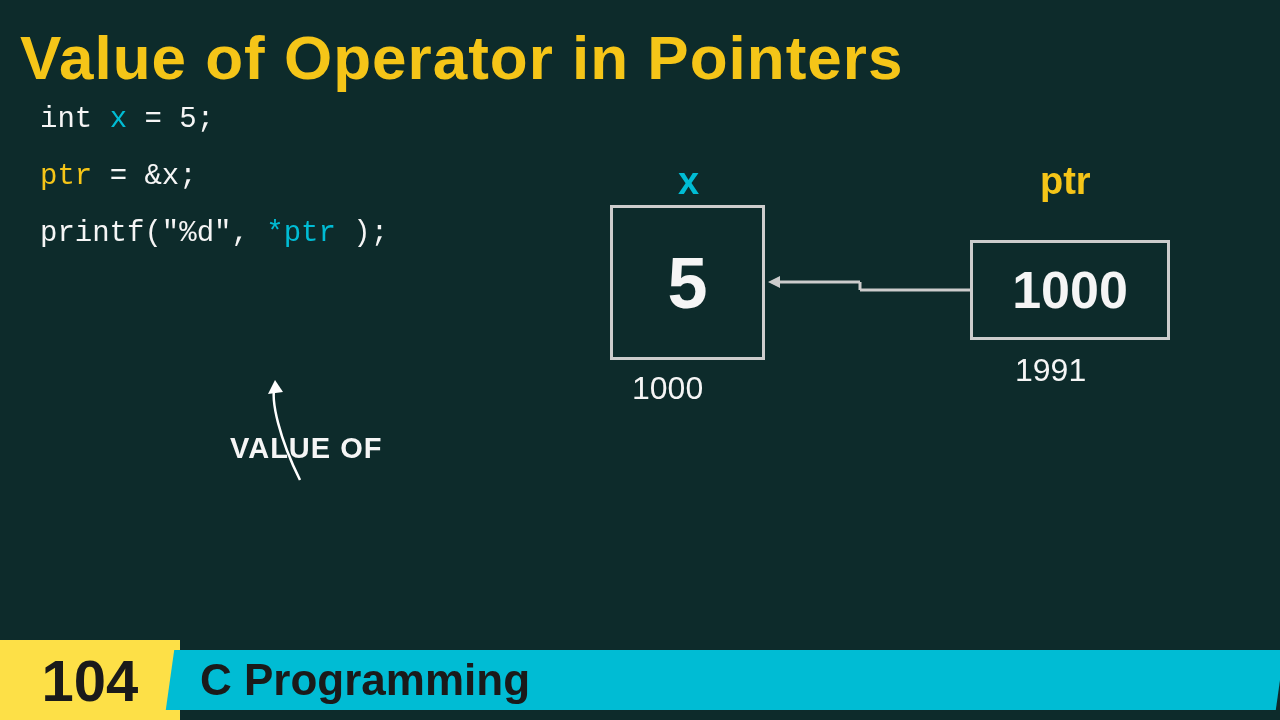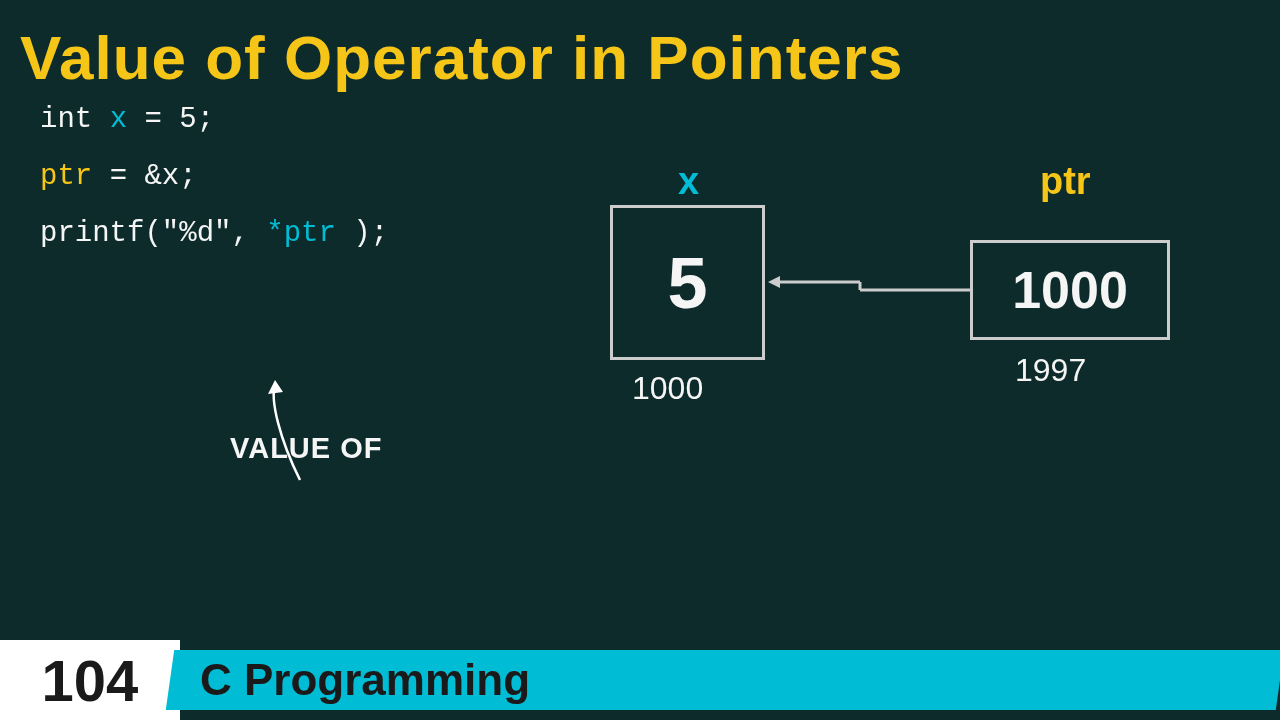--- a/index.html
+++ b/index.html
@@ -161,21 +161,21 @@
       position: absolute;
       bottom: 0;
       left: 0;
       width: 100%;
       height: 80px;
       display: flex;
       align-items: center;
     }
 
     .episode-num {
-      background-color: #ffffff;
+      background-color: #fde047;
       width: 180px;
       height: 80px;
       display: flex;
       align-items: center;
       justify-content: center;
       font-size: 58px;
       font-weight: 900;
       color: #1a1a1a;
       font-family: Arial Black, Arial, sans-serif;
     }
@@ -232,21 +232,21 @@
   <div class="x-box">
     <span class="x-box-value">5</span>
   </div>
   <div class="x-addr">1000</div>
 
   <div class="ptr-label">ptr</div>
 
   <div class="ptr-box">
     <span class="ptr-box-value">1000</span>
   </div>
-  <div class="ptr-addr">1997</div>
+  <div class="ptr-addr">1991</div>
 
   <svg class="arrow-svg" viewBox="0 0 700 420">
 
     <line x1="420" y1="130" x2="310" y2="130" stroke="#cccccc" stroke-width="3"></line>
     <line x1="310" y1="130" x2="310" y2="122" stroke="#cccccc" stroke-width="3"></line>
     <line x1="310" y1="122" x2="230" y2="122" stroke="#cccccc" stroke-width="3"></line>
 
     <polygon points="218,122 230,116 230,128" fill="#cccccc"></polygon>
   </svg>
 </div>

